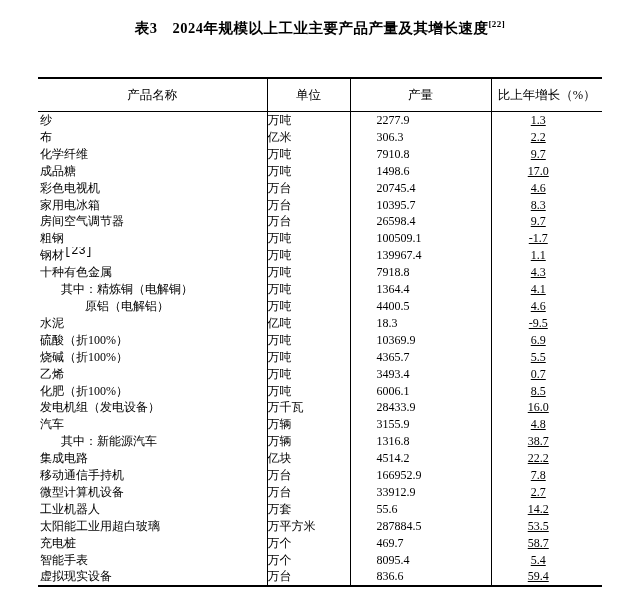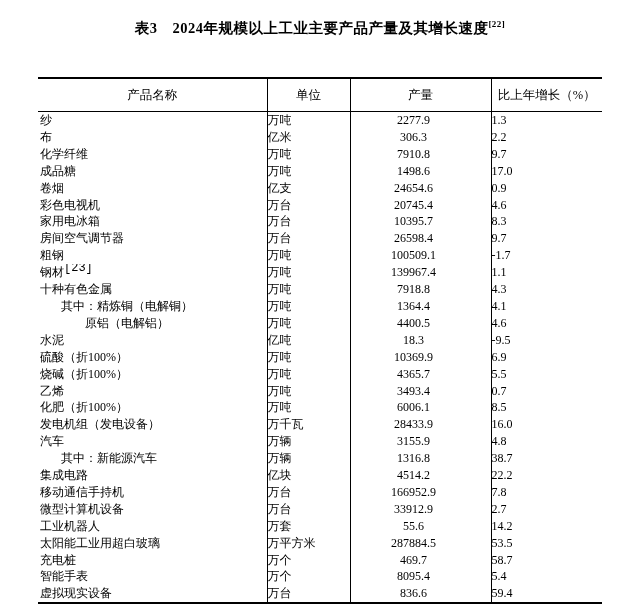--- a/index.html
+++ b/index.html
@@ -29,22 +29,22 @@
   }
   td {
     font-size:12px; height:16.9px; line-height:16.9px;
     padding:0; vertical-align:middle; white-space:nowrap; overflow:hidden;
   }
   .v { border-left:1px solid #000; }
   td.c-name  { text-align:left;  padding-left:2px; }
   td.c-name.ind-1 { padding-left:23px;margin-top:6px; }
   td.c-name.ind-2 { padding-left:47px; }
   td.c-unit  { }
-  td.c-output{ text-align:center; padding-right:14px; }
-  td.c-growth{ text-align:left; padding-right:17px; }
+  td.c-output{ text-align:left; padding-right:14px;padding-left:26px; }
+  td.c-growth{ text-align:center; padding-right:17px;text-decoration:underline; }
   td sup { font-size:12px; line-height:0;font-family:Liberation Mono, monospace; }
 </style>
 </head>
 <body>
 
 <div class="page">
 
   <div class="title"><span>表3　2024年规模以上工业主要产品产量及其增长速度</span><sup>[22]</sup></div>
 
   <table class="stat">
@@ -81,26 +81,20 @@
           <td class="c-output v">7910.8</td>
           <td class="c-growth v">9.7</td>
         </tr>
         <tr>
           <td class="c-name">成品糖</td>
           <td class="c-unit v">万吨</td>
           <td class="c-output v">1498.6</td>
           <td class="c-growth v">17.0</td>
         </tr>
         <tr>
-          <td class="c-name">卷烟</td>
-          <td class="c-unit v">亿支</td>
-          <td class="c-output v">24654.6</td>
-          <td class="c-growth v">0.9</td>
-        </tr>
-        <tr>
           <td class="c-name">彩色电视机</td>
           <td class="c-unit v">万台</td>
           <td class="c-output v">20745.4</td>
           <td class="c-growth v">4.6</td>
         </tr>
         <tr>
           <td class="c-name">家用电冰箱</td>
           <td class="c-unit v">万台</td>
           <td class="c-output v">10395.7</td>
           <td class="c-growth v">8.3</td>

